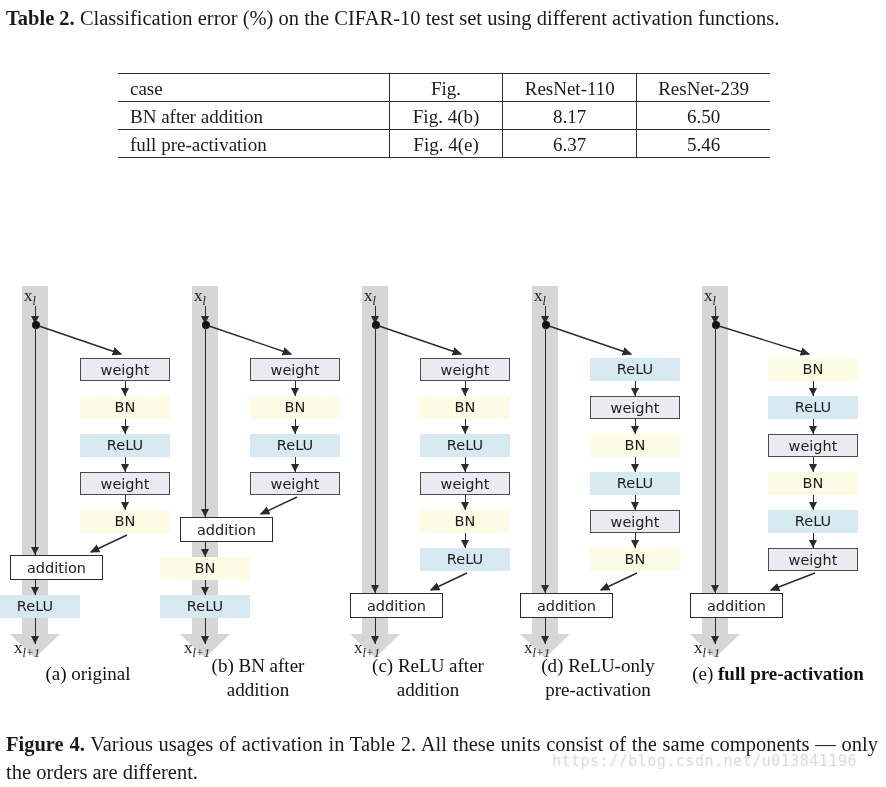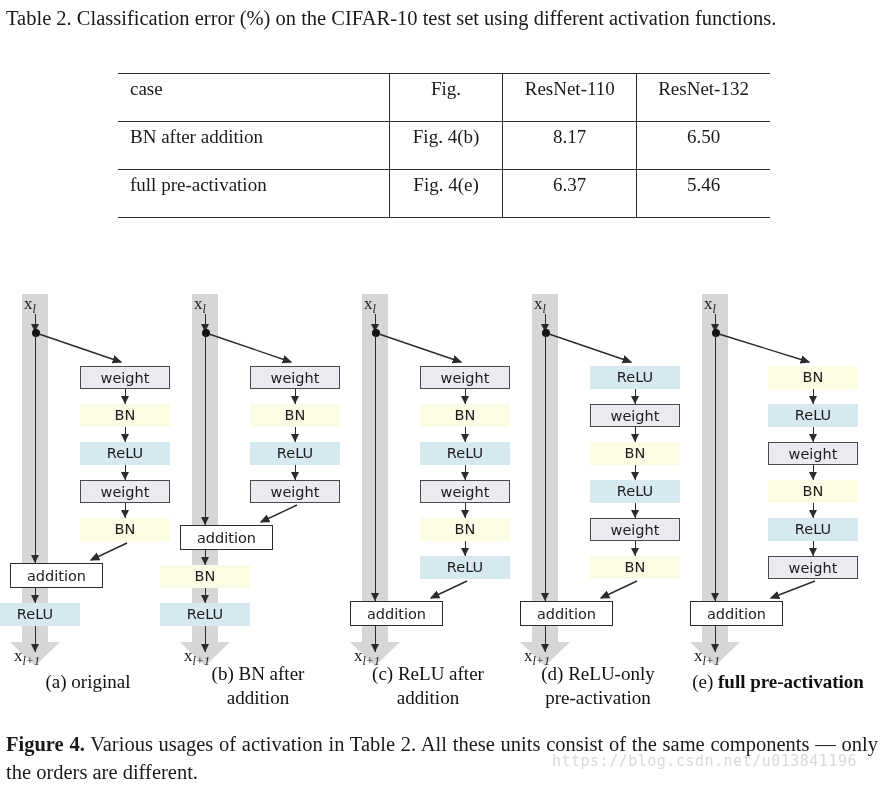--- a/index.html
+++ b/index.html
@@ -19,37 +19,37 @@
   
   .table-caption {
     position: absolute;
     left: 6px;
     top: 4px;
     width: 872px;
     font-size: 20.5px;
     line-height: 28px;
     text-align: justify;
   }
-  .table-caption .lead { font-weight: normal; }
+  .table-caption .lead { font-weight: bold; }
 
   
   .table-wrap {
     position: absolute;
     left: 118px;
     top: 73px;
     width: 652px;
   }
   table.result {
     border-collapse: collapse;
     width: 652px;
     font-size: 19px;
   }
   table.result th,
   table.result td {
-    padding: 4px 0 21px 0;
+    padding: 4px 0 1px 0;
     font-weight: normal;
     text-align: center;
     vertical-align: middle;
     white-space: nowrap;
   }
   table.result .col-case { text-align: left; padding-left: 12px; width: 265px; }
   table.result .col-fig  { width: 115px; }
   table.result .col-r110 { width: 135px; }
   table.result .col-r164 { width: 135px; }
 
@@ -64,21 +64,21 @@
   tbody tr.first td { border-top: 2.6px double #2b2b2b; }
   tbody tr td { border-bottom: 1.2px solid #2b2b2b; }
   tbody tr.nolinebelow td { border-bottom: none; }
   tbody tr.last td { border-bottom: 1.2px solid #2b2b2b; }
   td.bold, th.bold { font-weight: bold; }
 
   
   .figure {
     position: absolute;
     left: 0;
-    top: 292px;
+    top: 284px;
     width: 886px;
     height: 390px;
   }
   .panel {
     position: absolute;
     top: 0;
     width: 176px;
     height: 390px;
   }
   
@@ -192,21 +192,21 @@
   <span class="lead">Table 2.</span><span> Classification error (%) on the CIFAR-10 test set using different activation functions.</span>
 </div>
 
 <div class="table-wrap">
   <table class="result">
     <thead>
       <tr class="toprule">
         <th class="col-case">case</th>
         <th class="col-fig">Fig.</th>
         <th class="col-r110">ResNet-110</th>
-        <th class="col-r164">ResNet-132</th>
+        <th class="col-r164">ResNet-239</th>
       </tr>
     </thead>
     <tbody>
       <tr>
         <td class="col-case">BN after addition</td>
         <td class="col-fig">Fig. 4(b)</td>
         <td class="col-r110">8.17</td>
         <td class="col-r164">6.50</td>
       </tr>
       <tr class="last">

